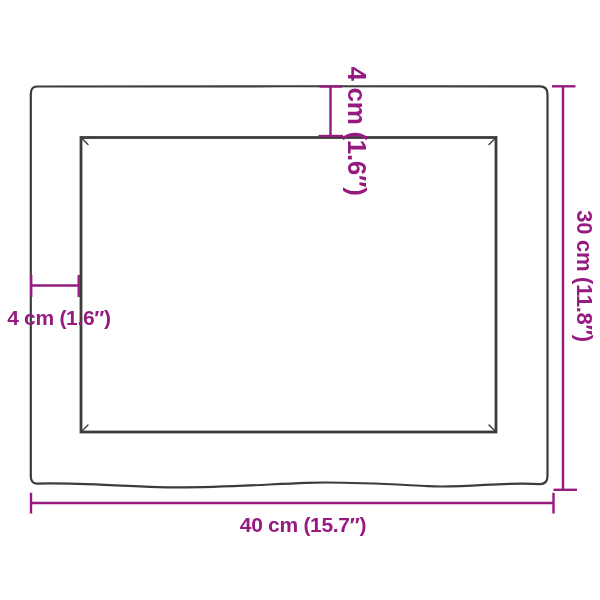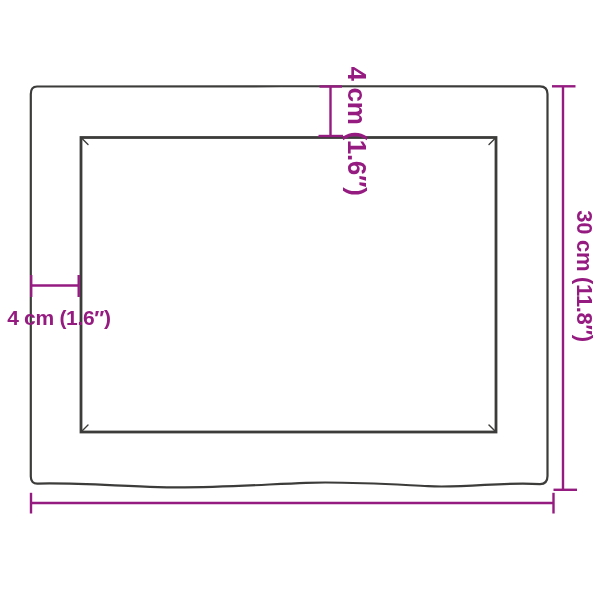--- a/index.html
+++ b/index.html
@@ -88,14 +88,15 @@
       <line class="dim" x1="553.5" y1="492.8" x2="553.5" y2="513.5"></line>
     </g>
   </svg>
 
   <div class="dim-label label-thickness-top">4 cm (1.6″)</div>
 
   <div class="dim-label label-thickness-left">4 cm (1.6″)</div>
 
   <div class="dim-label label-height">30 cm (11.8″)</div>
 
+  <div class="dim-label label-width">40 cm (15.7″)</div>
 
 </div>
 
 </body></html>

